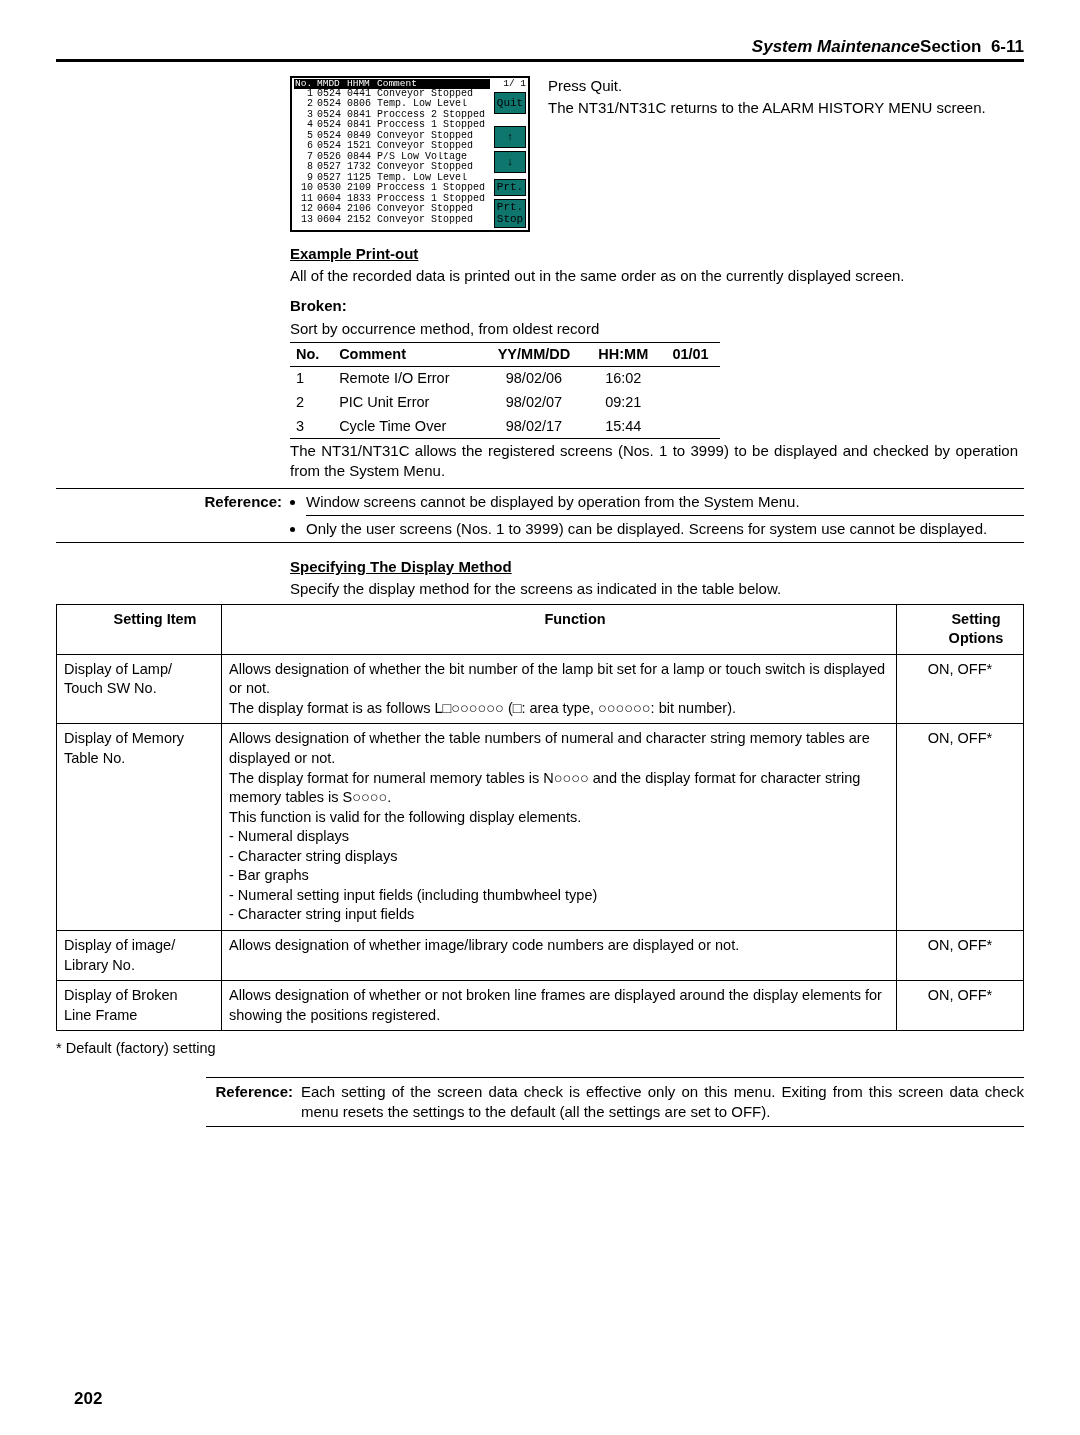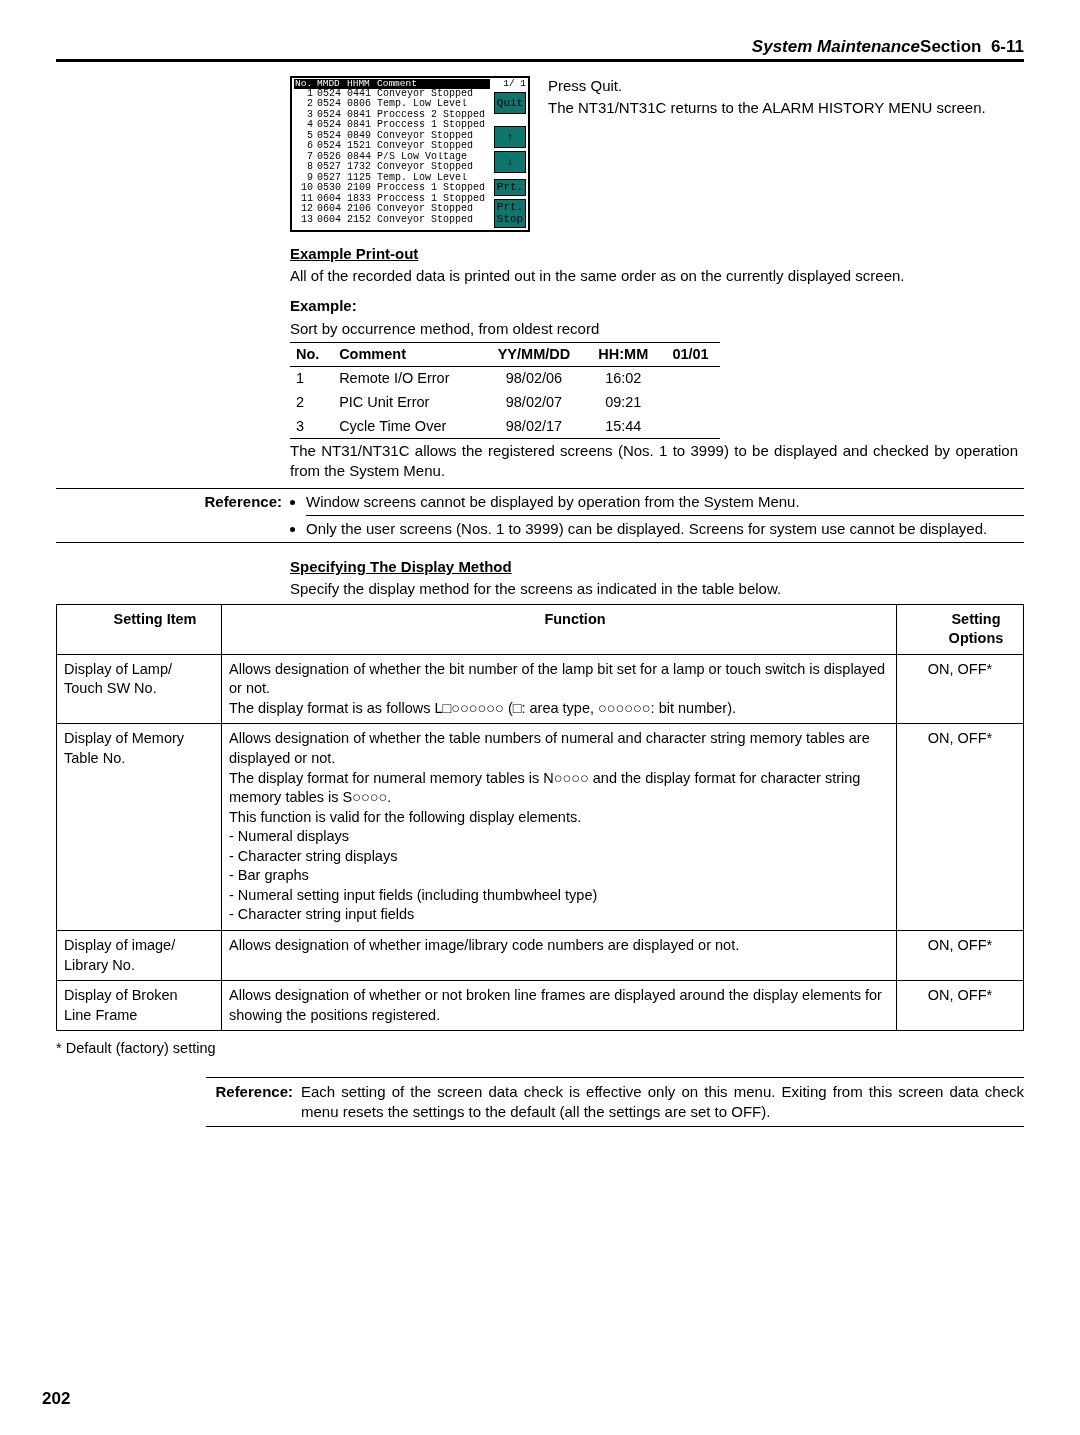--- a/index.html
+++ b/index.html
@@ -219,21 +219,21 @@
     flex-shrink: 0;
   }
   .ref2 .txt {
     flex: 1;
     text-align: justify;
   }
 
   .pagenum {
     position: absolute;
     bottom: 24px;
-    left: 42px;
+    left: 74px;
     font-weight: bold;
     font-size: 17px;
   }
 </style>
 </head>
 <body>
 
 <div class="page">
 
   <div class="hdr">
@@ -347,21 +347,21 @@
     </div>
     <div class="shot-text">
       <p>Press Quit.</p>
       <p>The NT31/NT31C returns to the ALARM HISTORY MENU screen.</p>
     </div>
   </div>
 
   <div class="bodycol">
     <div class="subhead">Example Print-out</div>
     <p class="bodytxt">All of the recorded data is printed out in the same order as on the currently displayed screen.</p>
-    <div class="subhead2">Example:</div>
+    <div class="subhead2">Broken:</div>
     <p class="bodytxt">Sort by occurrence method, from oldest record</p>
 
     <table class="example">
       <thead>
         <tr>
           <th>No.</th>
           <th>Comment</th>
           <th class="c">YY/MM/DD</th>
           <th class="c">HH:MM</th>
           <th class="c">01/01</th>

